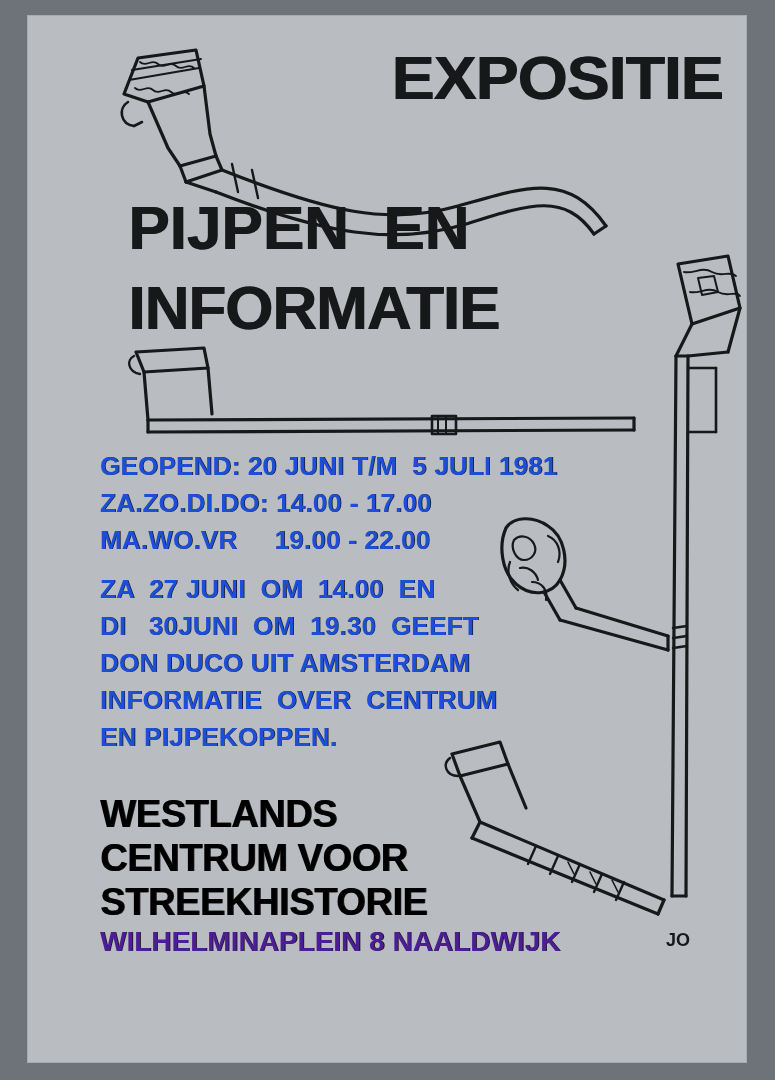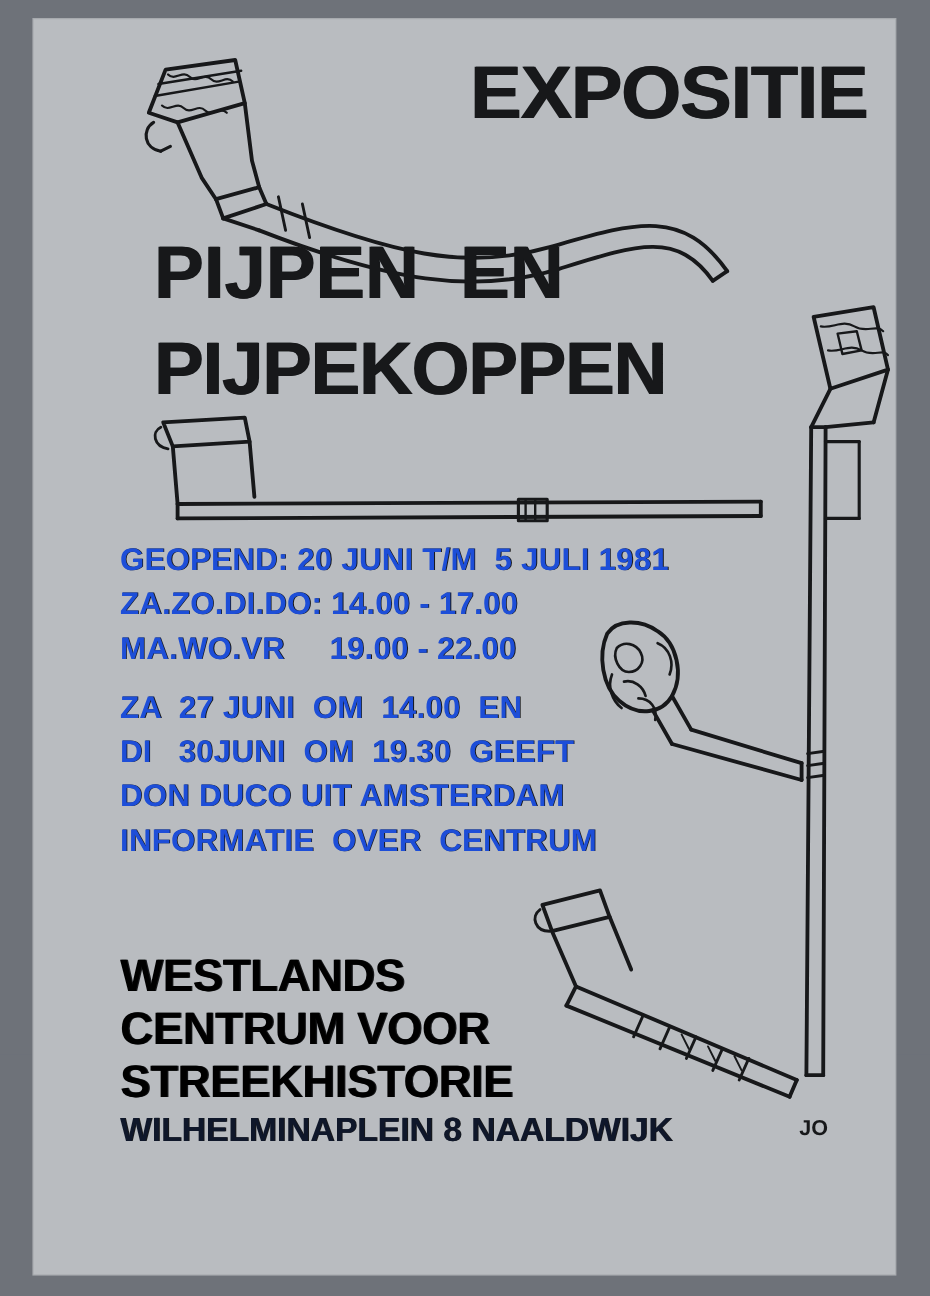--- a/index.html
+++ b/index.html
@@ -128,21 +128,21 @@
     white-space: pre;
     text-shadow: 1px 0 0 #17181a;
   }
   .address {
     position: absolute;
     left: 72px;
     top: 910px;
     font-size: 28px;
     font-weight: bold;
     letter-spacing: 0px;
-    color: #0f172a;
+    color: #4c1d95;
     white-space: pre;
     text-shadow: 0.8px 0 0 #17181a;
   }
   .signature {
     position: absolute;
     left: 638px;
     top: 914px;
     font-size: 18px;
     font-weight: bold;
     color: #17181a;
@@ -249,31 +249,32 @@
             <path d="M562,856 l6,12" stroke-width="1.6"></path>
             <path d="M584,864 l6,12" stroke-width="1.6"></path>
           </g>
 
         </g>
       </svg>
 
       <div class="t title-expositie">EXPOSITIE</div>
 
       <div class="t head1">PIJPEN  EN</div>
-      <div class="t head2">PIJPEKOPPEN</div>
+      <div class="t head2">INFORMATIE</div>
 
       <div class="info">
         <div class="line">GEOPEND: 20 JUNI T/M  5 JULI 1981</div>
         <div class="line">ZA.ZO.DI.DO: 14.00 - 17.00</div>
         <div class="line">MA.WO.VR     19.00 - 22.00</div>
         <div class="gap"></div>
         <div class="line">ZA  27 JUNI  OM  14.00  EN</div>
         <div class="line">DI   30JUNI  OM  19.30  GEEFT</div>
         <div class="line">DON DUCO UIT AMSTERDAM</div>
         <div class="line">INFORMATIE  OVER  CENTRUM</div>
+        <div class="line">EN PIJPEKOPPEN.</div>
       </div>
 
       <div class="venue">
         <div class="vline">WESTLANDS</div>
         <div class="vline">CENTRUM VOOR</div>
         <div class="vline">STREEKHISTORIE</div>
       </div>
 
       <div class="address">WILHELMINAPLEIN 8 NAALDWIJK</div>
       <div class="signature">JO</div>

